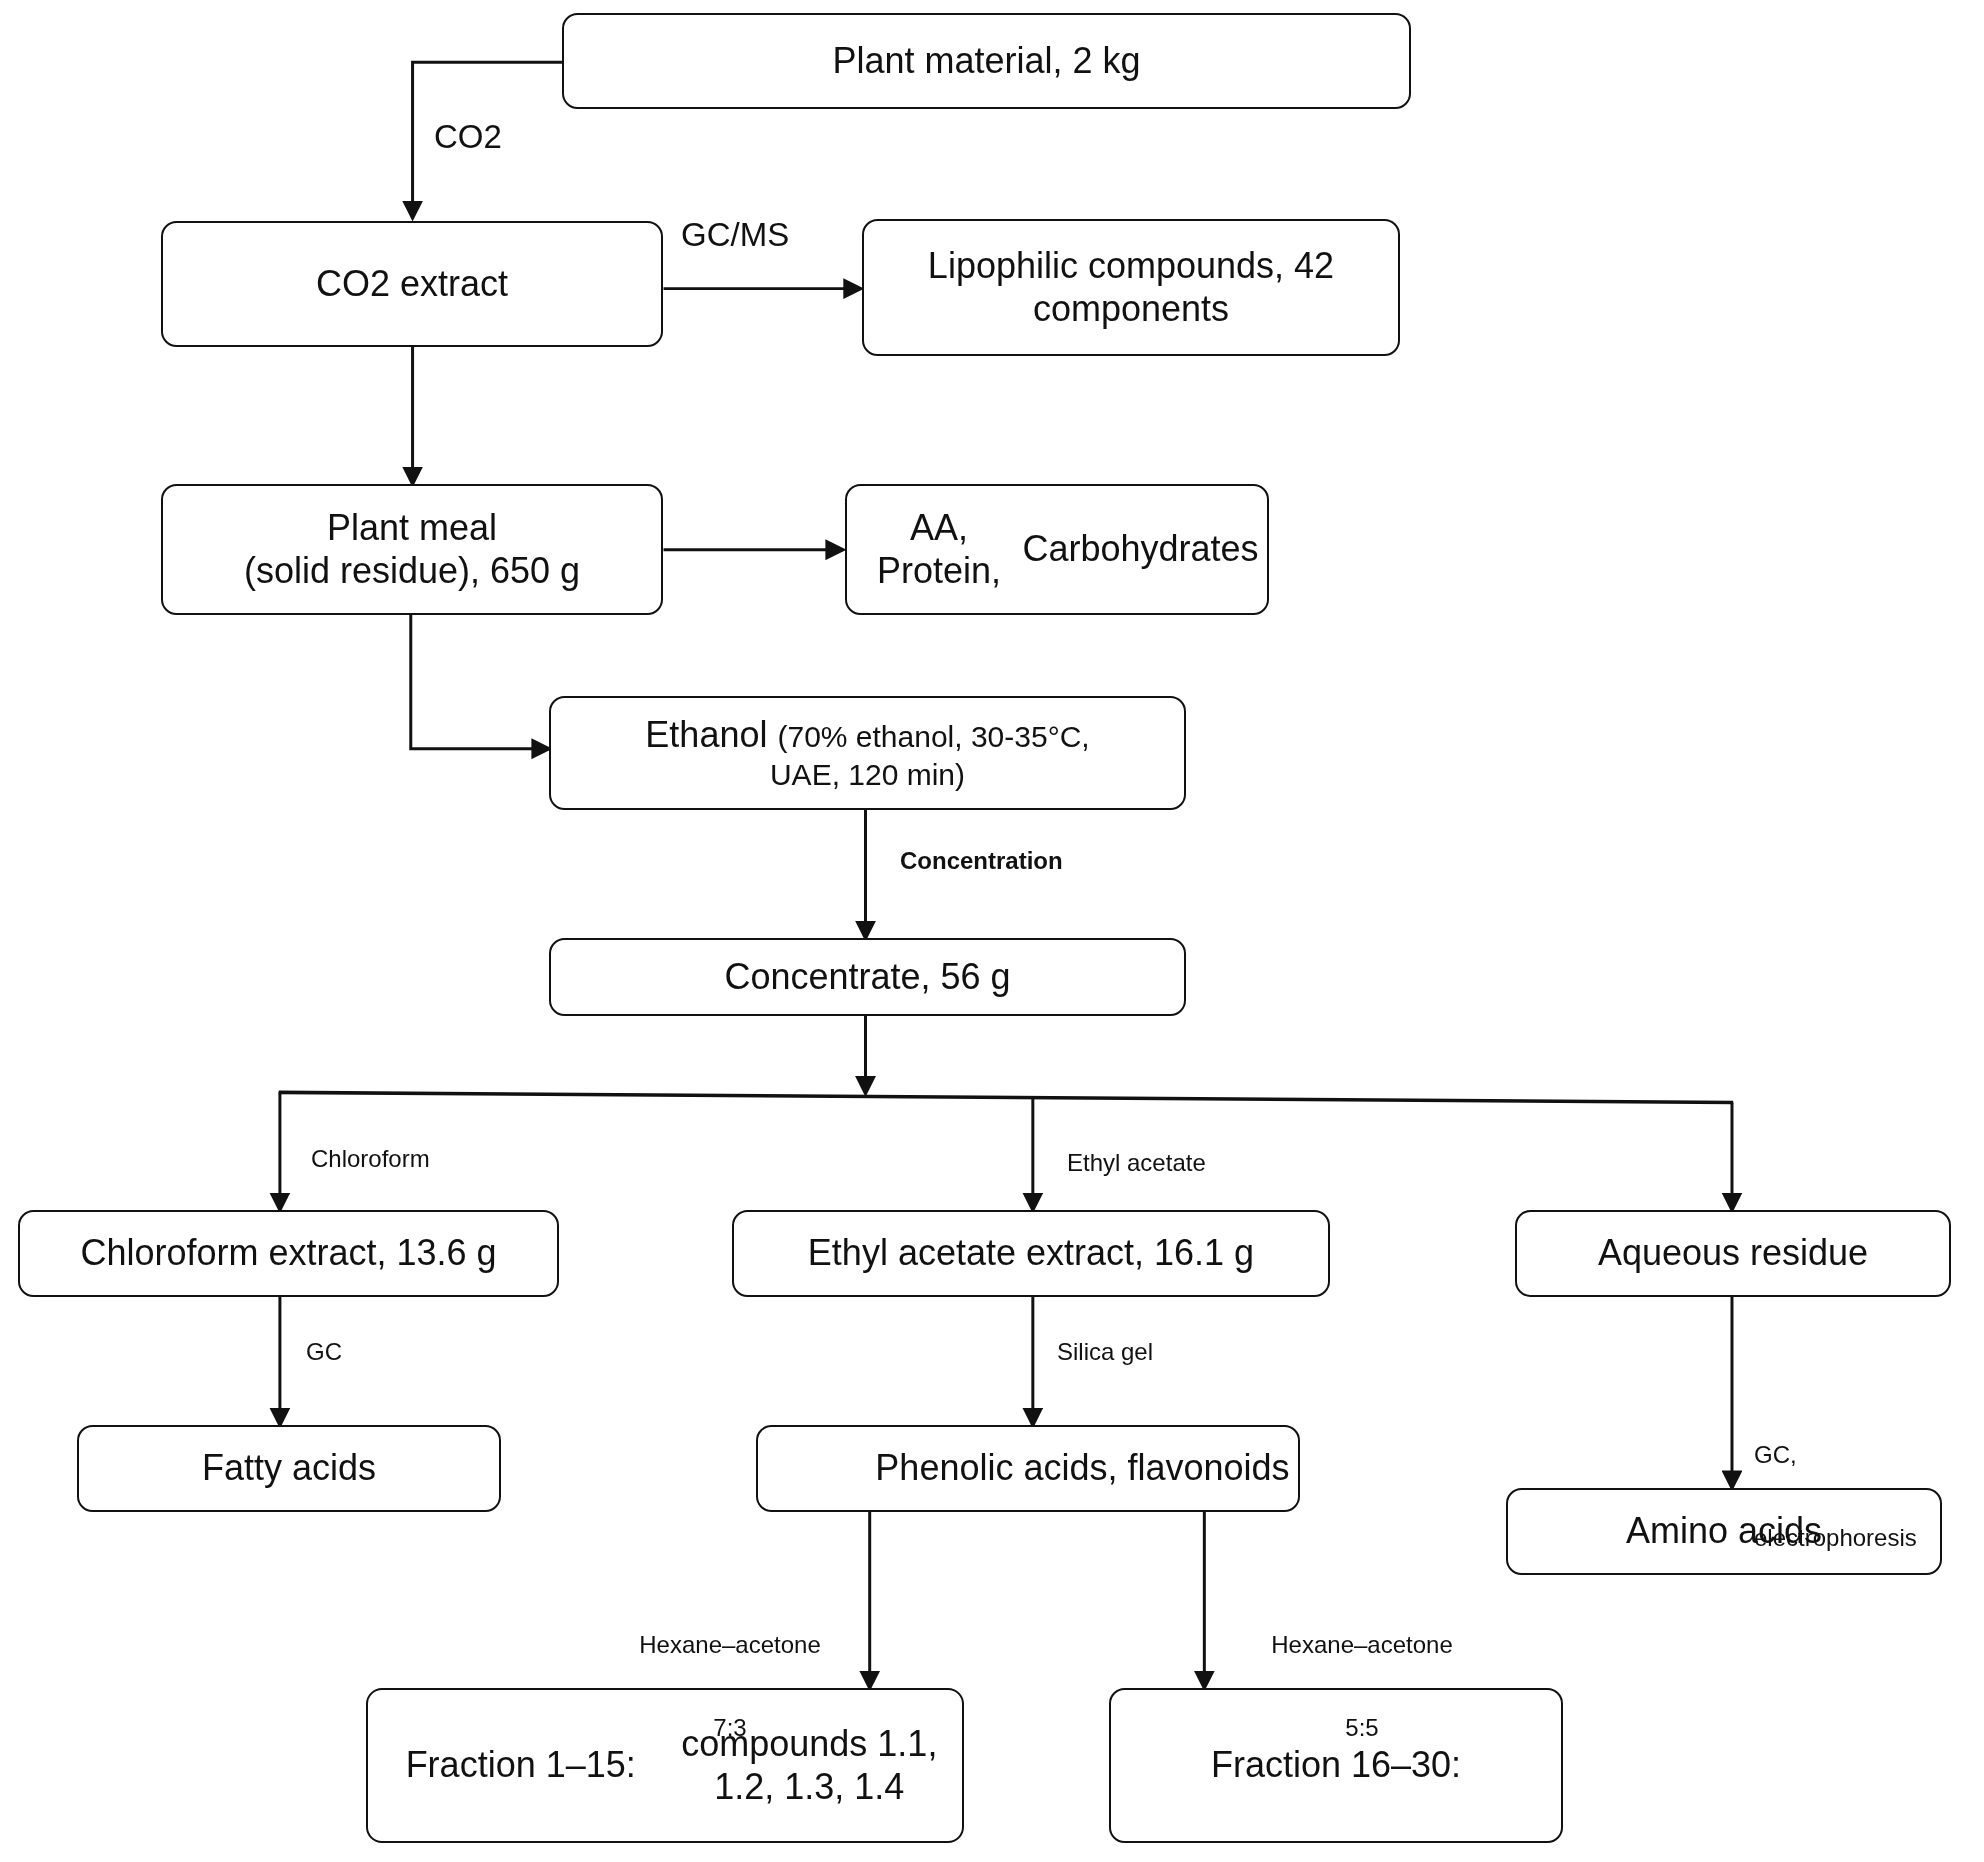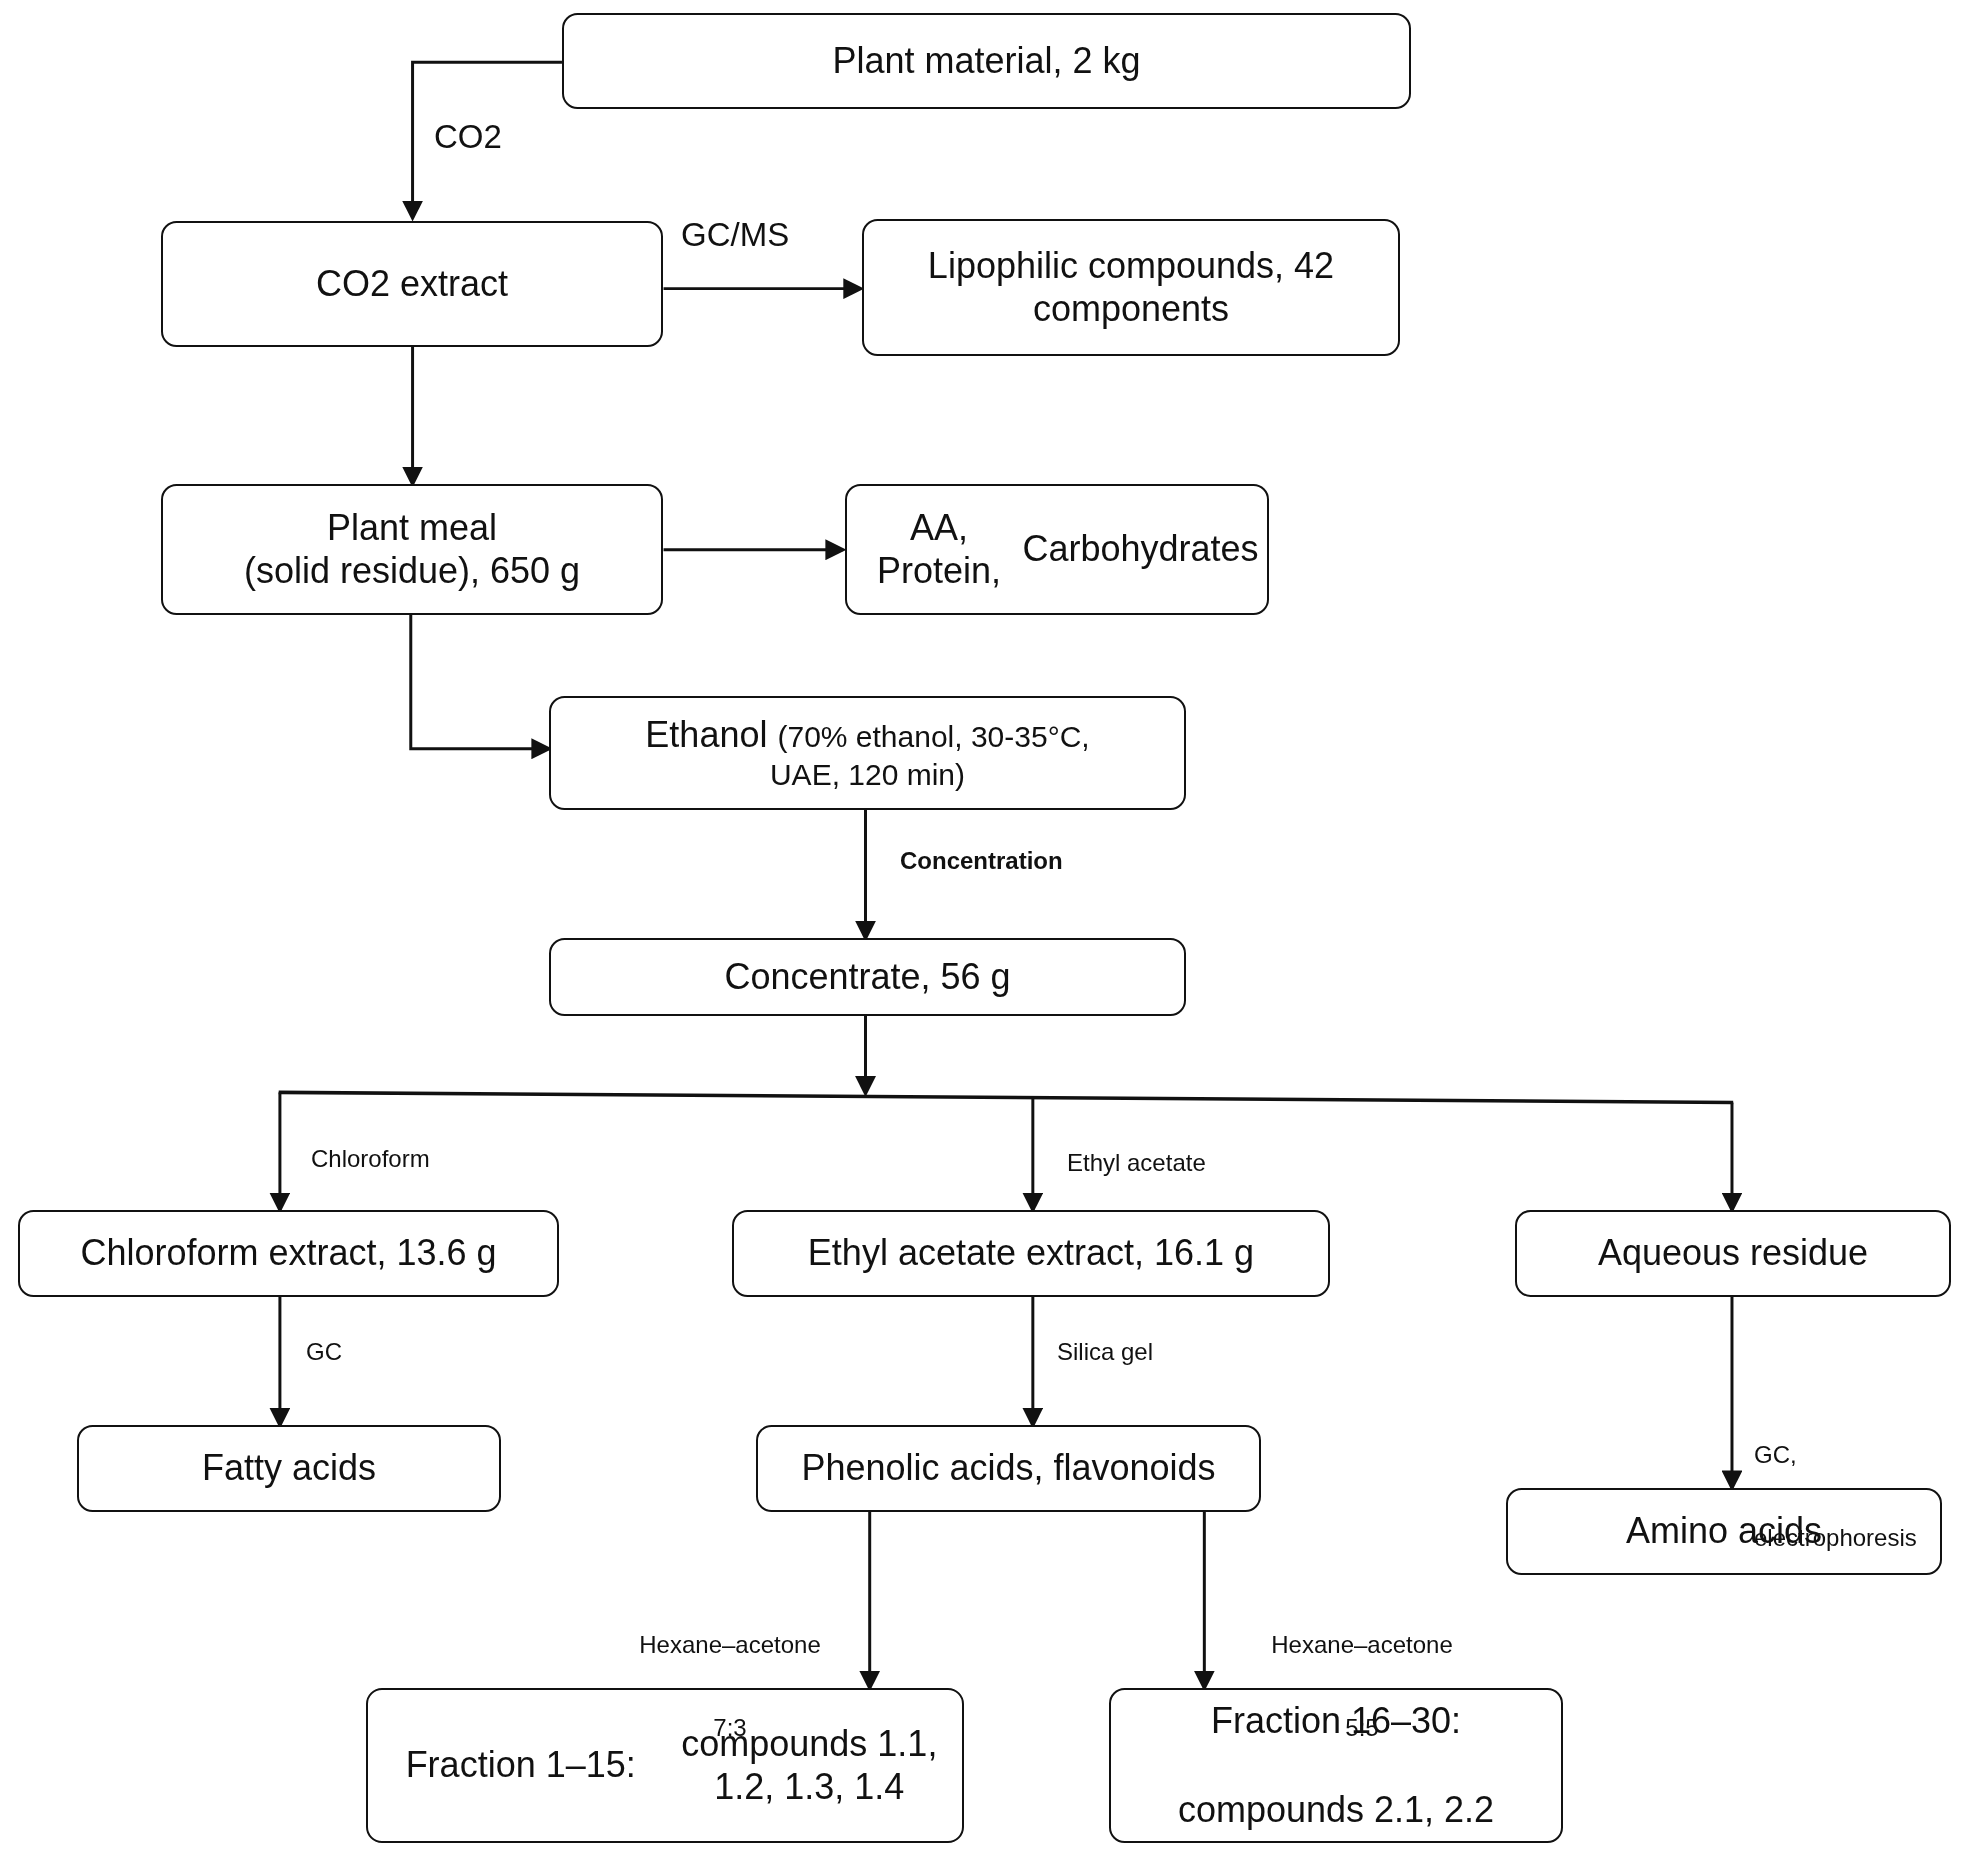--- a/index.html
+++ b/index.html
@@ -168,36 +168,35 @@
   </div>
 
   <div class="node fs-big" style="left:1515px; top:1210px; width:436px; height:87px;">
     <span class="txt">Aqueous residue</span>
   </div>
 
   <div class="node fs-big" style="left:77px; top:1425px; width:424px; height:87px;">
     <span class="txt">Fatty acids</span>
   </div>
 
-  <div class="node fs-big" style="left:756px; top:1425px; width:505px; height:87px;">
+  <div class="node fs-big" style="left:756px; top:1425px; width:544px; height:87px;text-align:right;">
     <span class="txt">Phenolic acids, flavonoids</span>
   </div>
 
   <div class="node fs-big" style="left:1506px; top:1488px; width:436px; height:87px;">
     <span class="txt">Amino acids</span>
   </div>
 
   <div class="node fs-big" style="left:366px; top:1688px; width:598px; height:155px; flex-direction:row;border-radius:16px;">
     <span class="txt">Fraction 1–15:</span>
     <span class="txt">compounds 1.1, 1.2, 1.3, 1.4</span>
   </div>
 
   <div class="node fs-big" style="left:1109px; top:1688px; width:454px; height:155px; flex-direction:column;gap:47px;">
     <span class="txt">Fraction 16–30:</span>
-    <span class="txt">compounds 2.1, 2.2</span>
   </div>
 
   <div class="edge-label el-big" style="left:434px; top:118px;">CO2</div>
 
   <div class="edge-label el-big" style="left:681px; top:216px;">GC/MS</div>
 
   <div class="edge-label el-small" style="left:900px; top:847px;font-weight:bold;">Concentration</div>
 
   <div class="edge-label el-small" style="left:311px; top:1145px;">Chloroform</div>
 

